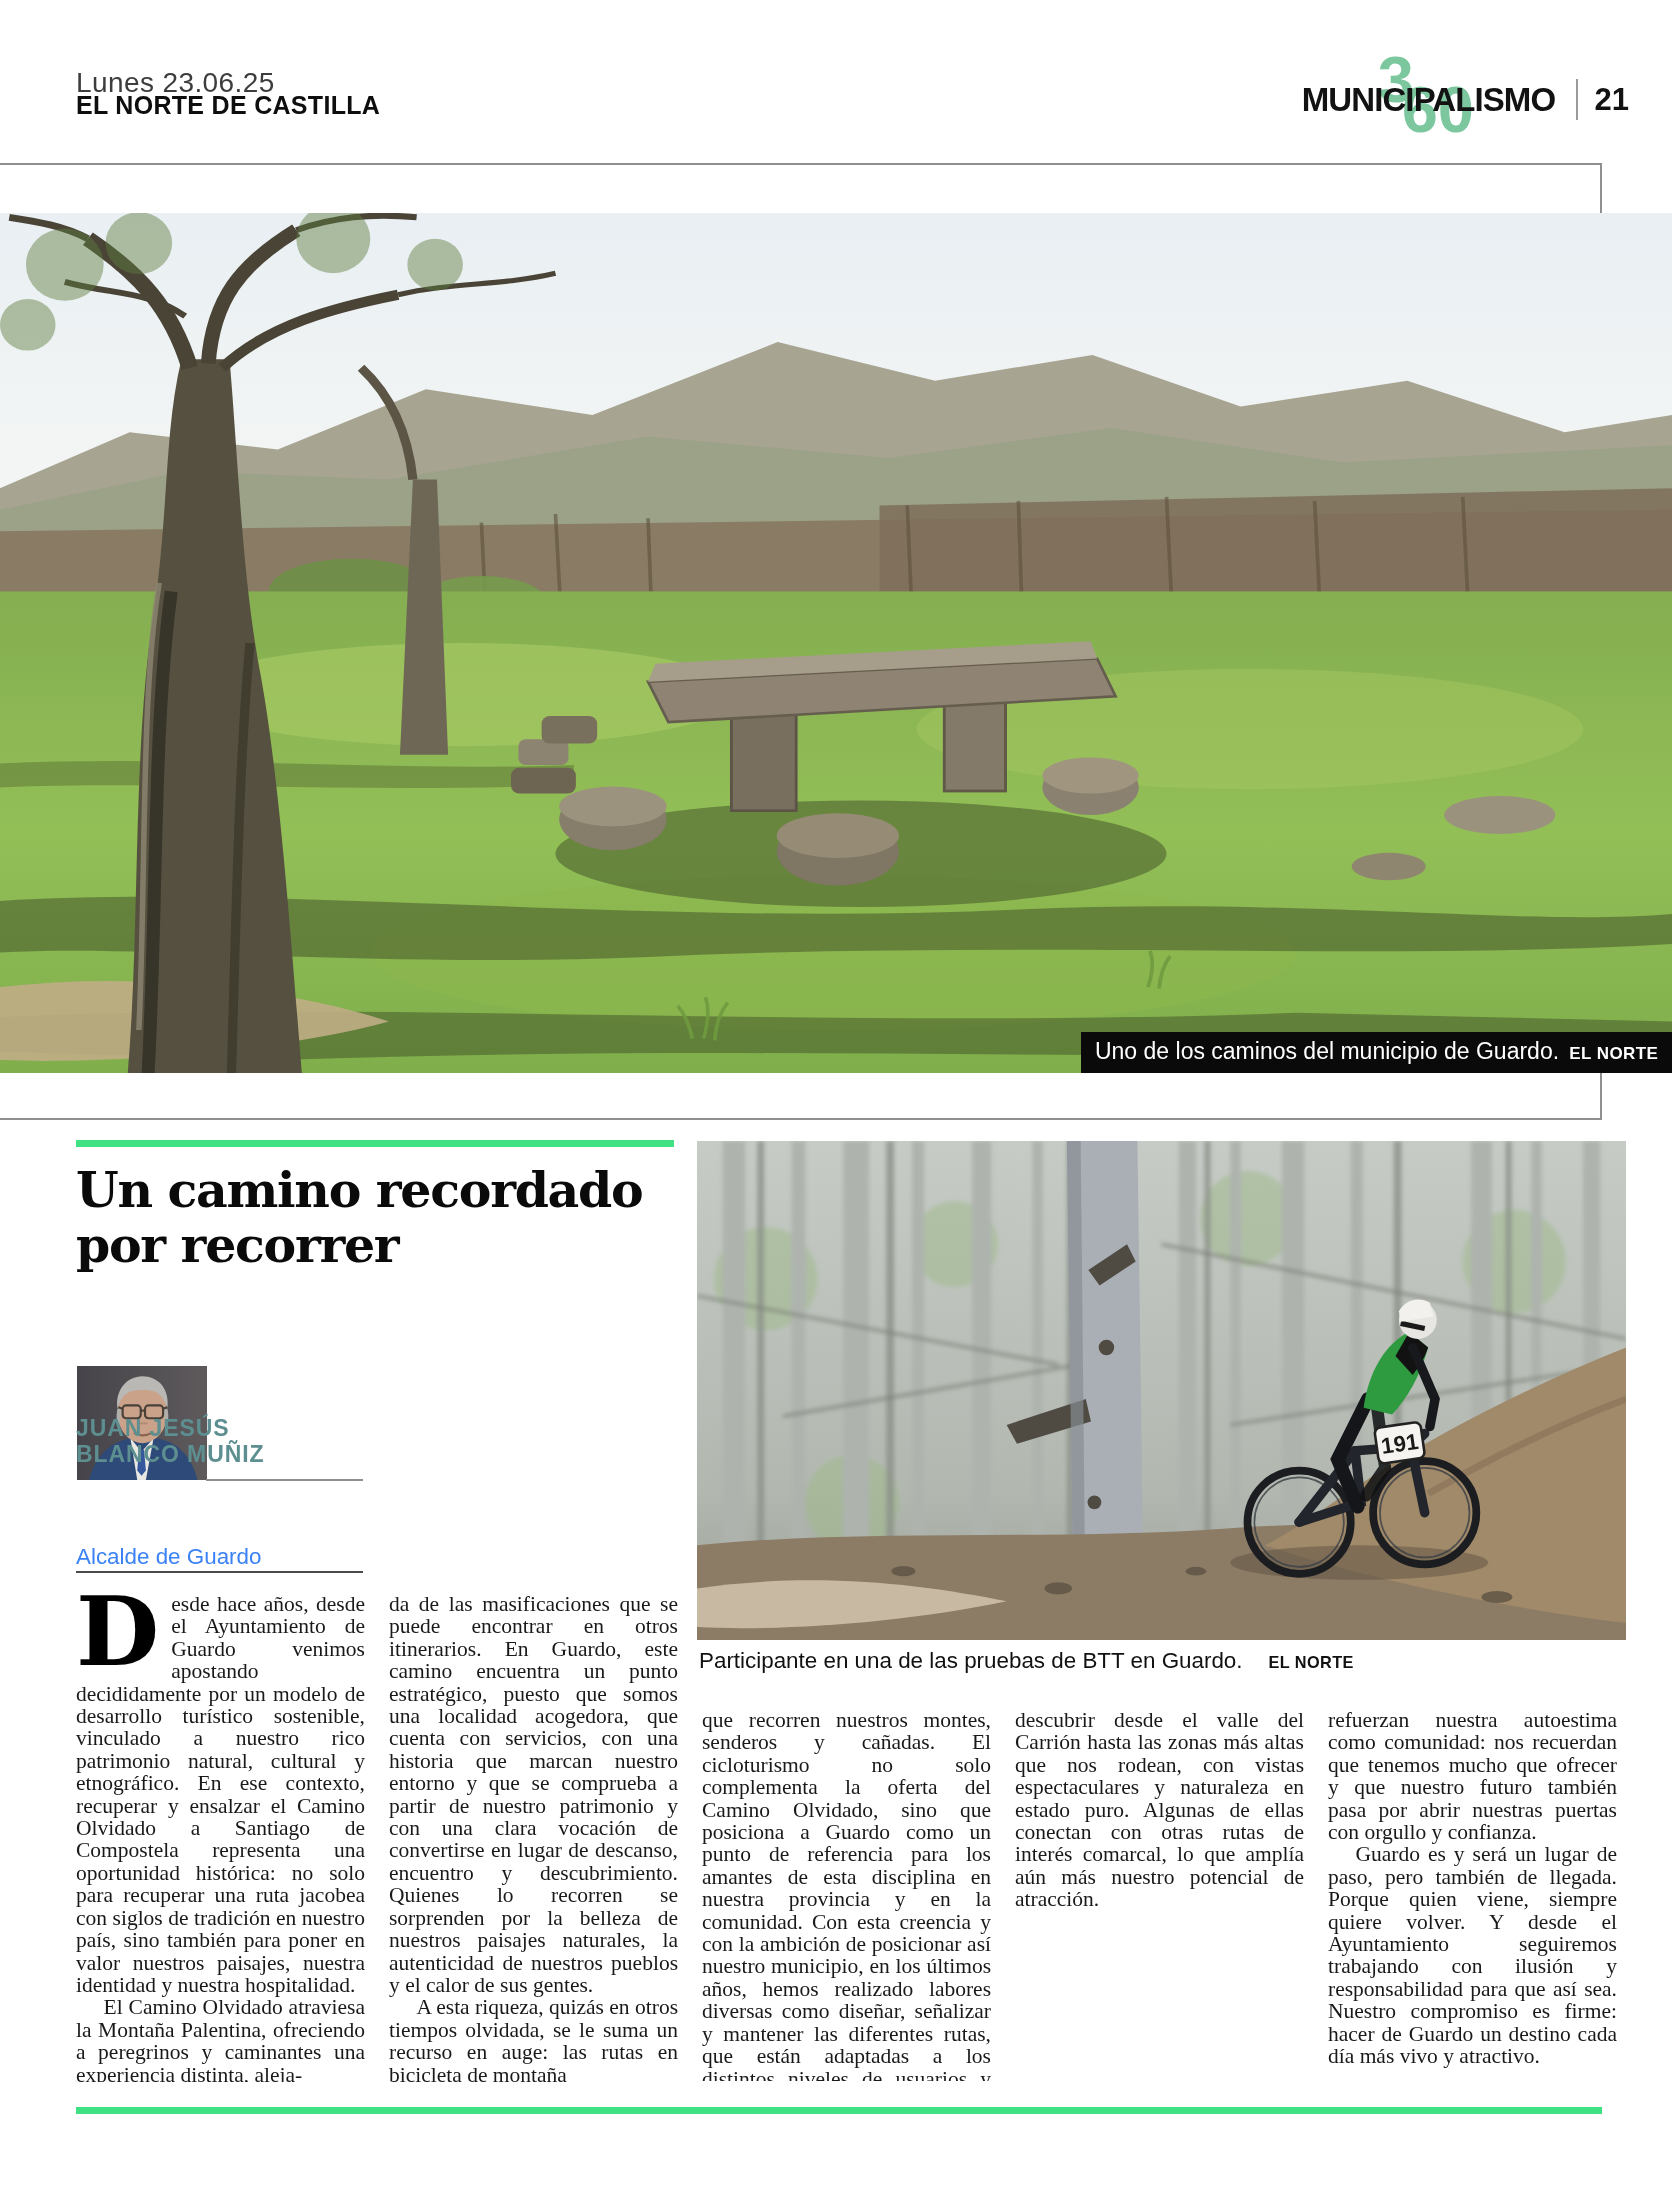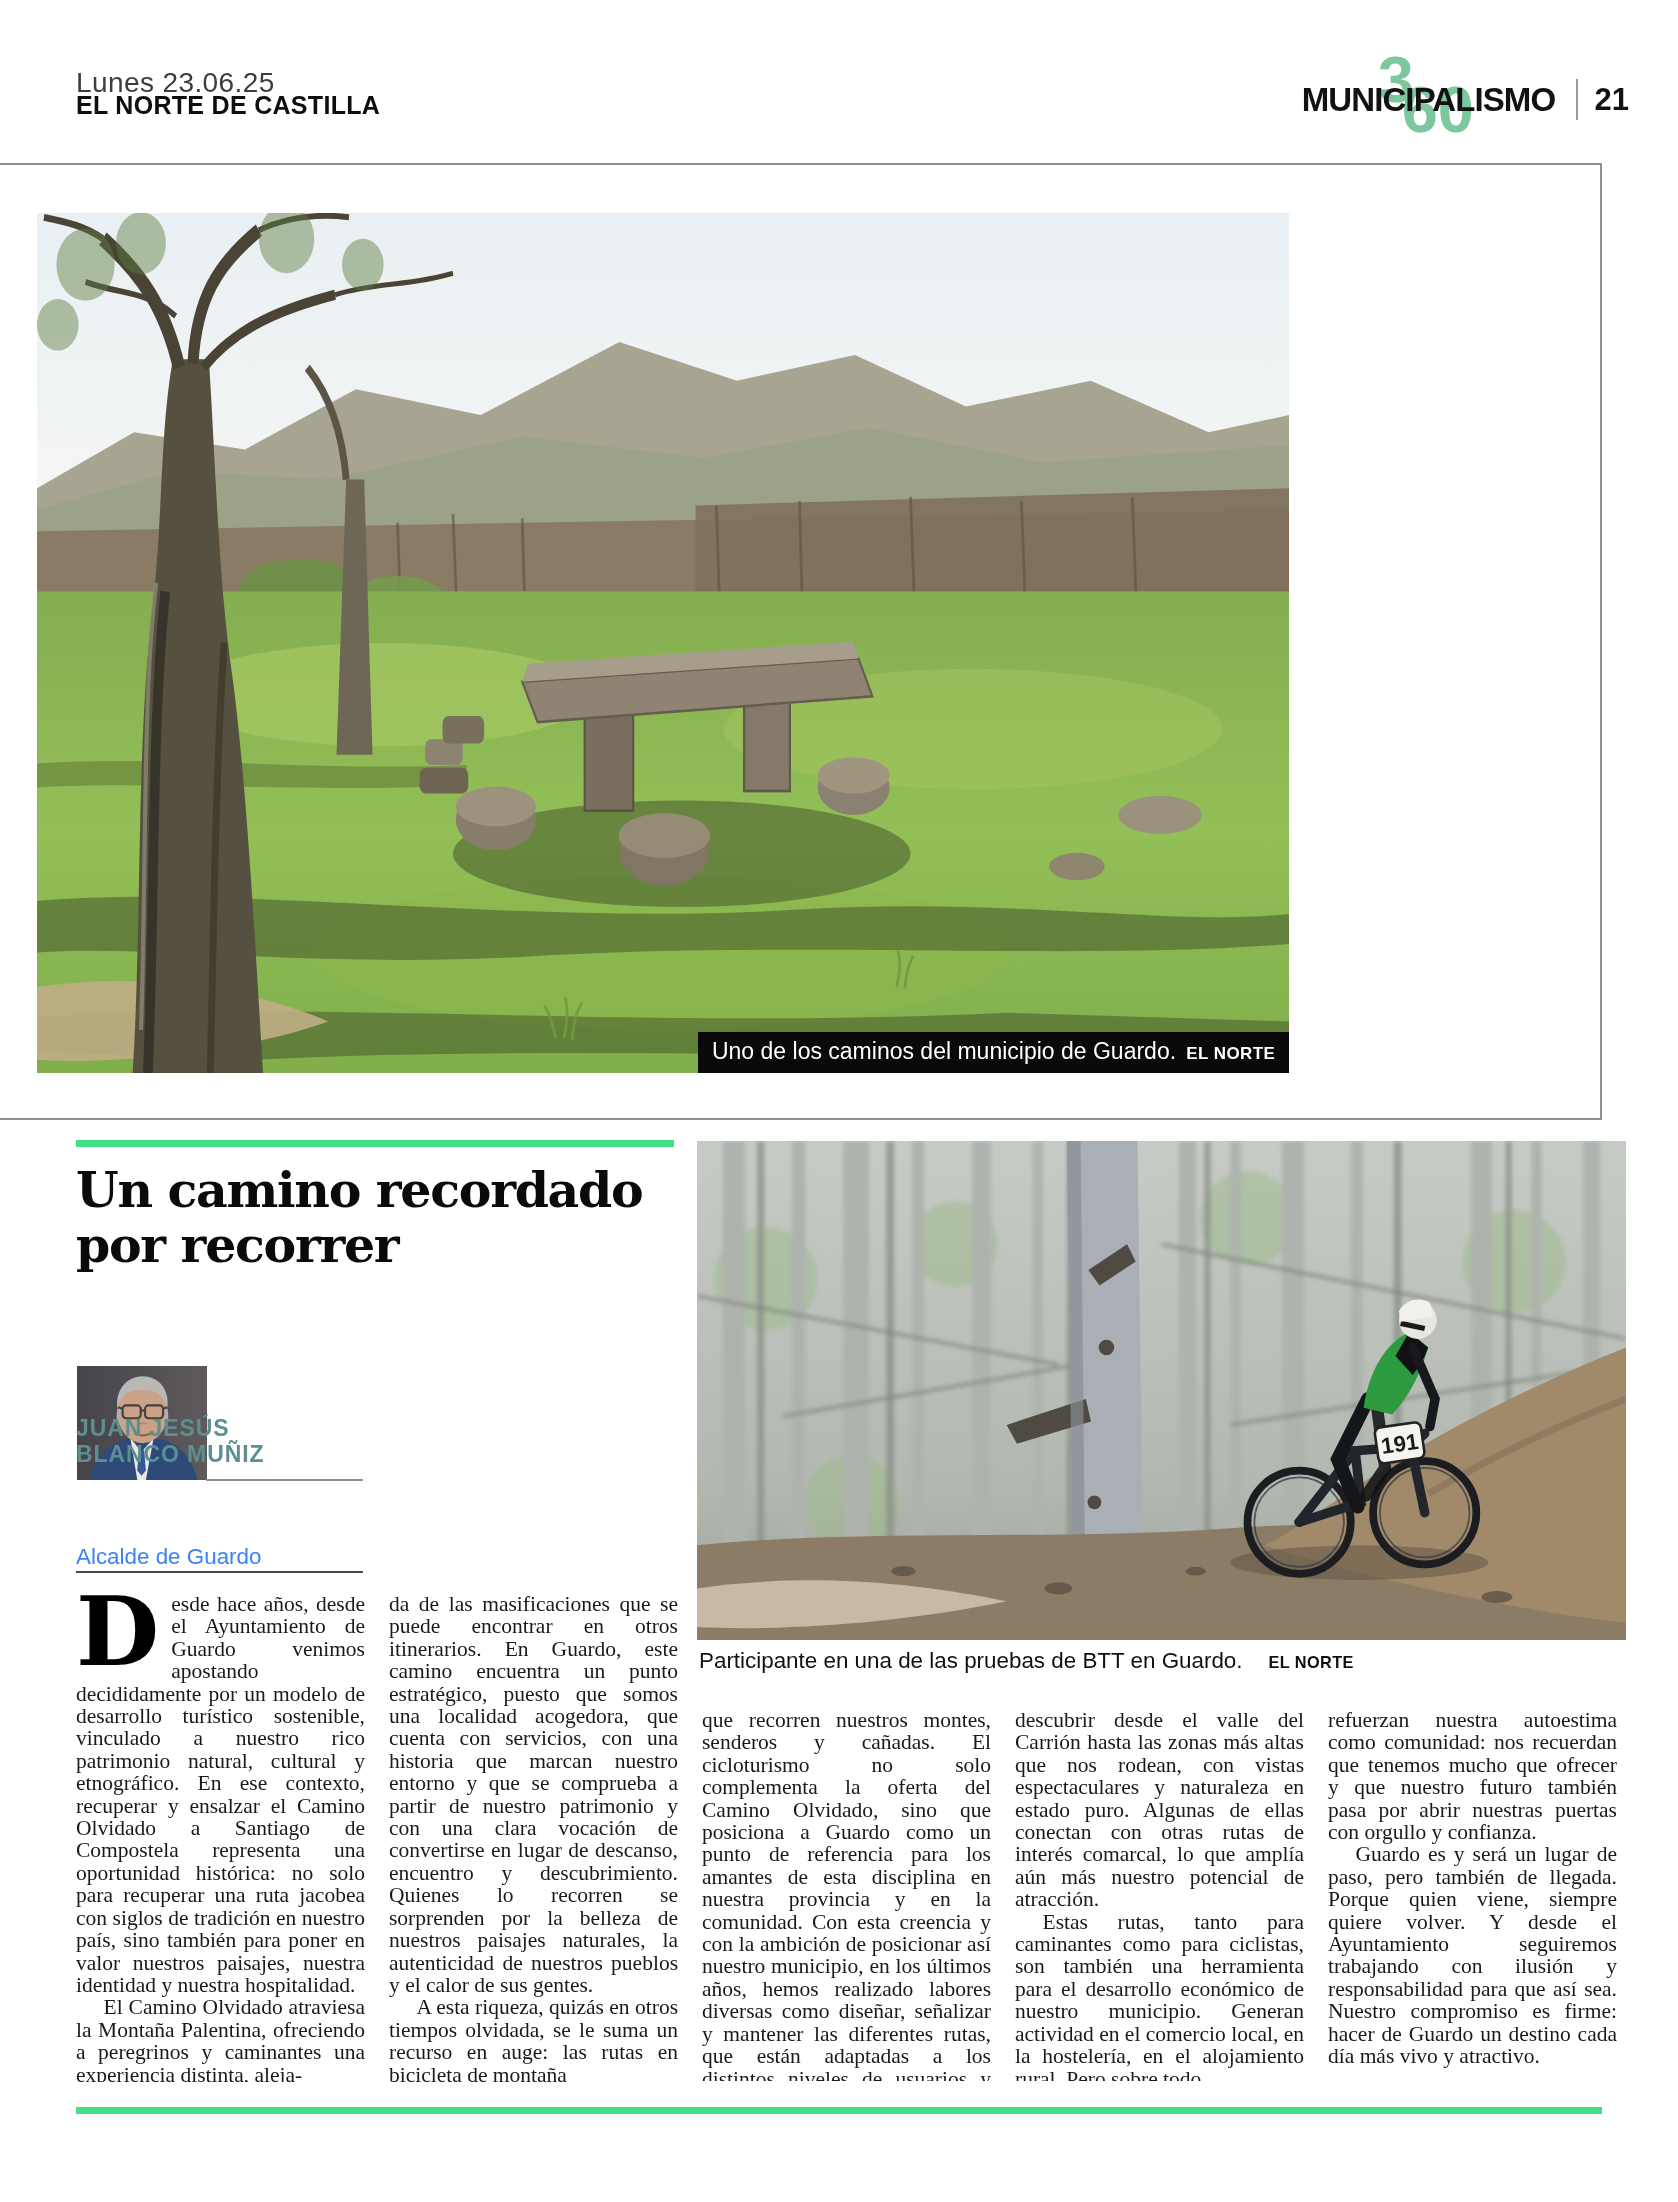--- a/index.html
+++ b/index.html
@@ -24,21 +24,21 @@
   .hdr-pagenum { font-family:"Liberation Sans",sans-serif; font-size:31px; font-weight:bold; color:#121212; }
 
   
   .rule-h-top    { position:absolute; left:0; top:163px; width:1602px; height:1.7px; background:#8f8f8f; }
   .rule-v-right  { position:absolute; left:1600px; top:163px; width:1.7px; height:955px; background:#8f8f8f; }
   .rule-h-photo  { position:absolute; left:0; top:1118px; width:1602px; height:1.7px; background:#8f8f8f; }
   .green-rule-headline { position:absolute; left:76px; top:1140px; width:598px; height:6.9px; background:#3fe183; }
   .green-rule-footer   { position:absolute; left:76px; top:2107px; width:1526px; height:6.9px; background:#3fe183; }
 
   
-  .main-photo { position:absolute; left:0; top:213px; width:1252px; height:860px; overflow:hidden;margin-left:37px; }
+  .main-photo { position:absolute; left:0; top:213px; width:1672px; height:860px; overflow:hidden; }
   .main-photo svg, .bike-photo svg, .author-photo svg { display:block; width:100%; height:100%; }
   .photo-caption-bar { position:absolute; right:0; bottom:0; background:#0a0a0a; color:#ffffff;
         display:flex; align-items:baseline; gap:10.3px; padding:6px 13.8px 7.7px 13.8px;
         font-family:"Liberation Sans",sans-serif; }
   .photo-caption-bar .cap { font-size:23px; }
   .photo-caption-bar .credit { font-size:17px; font-weight:bold; letter-spacing:0.4px; }
 
   .bike-photo { position:absolute; left:697px; top:1141px; width:929px; height:499px; overflow:hidden; }
   .bike-caption { position:absolute; left:699px; top:1648px; display:flex; align-items:baseline; gap:26px;
                   font-family:"Liberation Sans",sans-serif; color:#111; }
@@ -352,21 +352,20 @@
   </div>
 <div class="text-column col-tall c2">
     <p>da de las masificaciones que se puede encontrar en otros itinerarios. En Guardo, este camino encuentra un punto estratégico, puesto que somos una localidad acogedora, que cuenta con servicios, con una historia que marcan nuestro entorno y que se comprueba a partir de nuestro patrimonio y con una clara vocación de convertirse en lugar de descanso, encuentro y descubrimiento. Quienes lo recorren se sorprenden por la belleza de nuestros paisajes naturales, la autenticidad de nuestros pueblos y el calor de sus gentes.</p>
     <p class="indent">A esta riqueza, quizás en otros tiempos olvidada, se le suma un recurso en auge: las rutas en bicicleta de montaña</p>
   </div>
 <div class="text-column col-short c3">
     <p>que recorren nuestros montes, senderos y cañadas. El cicloturismo no solo complementa la oferta del Camino Olvidado, sino que posiciona a Guardo como un punto de referencia para los amantes de esta disciplina en nuestra provincia y en la comunidad. Con esta creencia y con la ambición de posicionar así nuestro municipio, en los últimos años, hemos realizado labores diversas como diseñar, señalizar y mantener las diferentes rutas, que están adaptadas a los distintos niveles de usuarios y que permiten</p>
   </div>
 <div class="text-column col-short c4">
     <p>descubrir desde el valle del Carrión hasta las zonas más altas que nos rodean, con vistas espectaculares y naturaleza en estado puro. Algunas de ellas conectan con otras rutas de interés comarcal, lo que amplía aún más nuestro potencial de atracción.</p>
-    <p class="indent">Estas rutas, tanto para caminantes como para ciclistas, son también una herramienta para el desarrollo económico de nuestro municipio. Generan actividad en el comercio local, en la hostelería, en el alojamiento rural. Pero sobre todo,</p>
   </div>
 <div class="text-column col-short c5">
     <p>refuerzan nuestra autoestima como comunidad: nos recuerdan que tenemos mucho que ofrecer y que nuestro futuro también pasa por abrir nuestras puertas con orgullo y confianza.</p>
     <p class="indent">Guardo es y será un lugar de paso, pero también de llegada. Porque quien viene, siempre quiere volver. Y desde el Ayuntamiento seguiremos trabajando con ilusión y responsabilidad para que así sea. Nuestro compromiso es firme: hacer de Guardo un destino cada día más vivo y atractivo.</p>
   </div>
 
 <div class="green-rule-footer"></div>
 
 
 </body></html>

